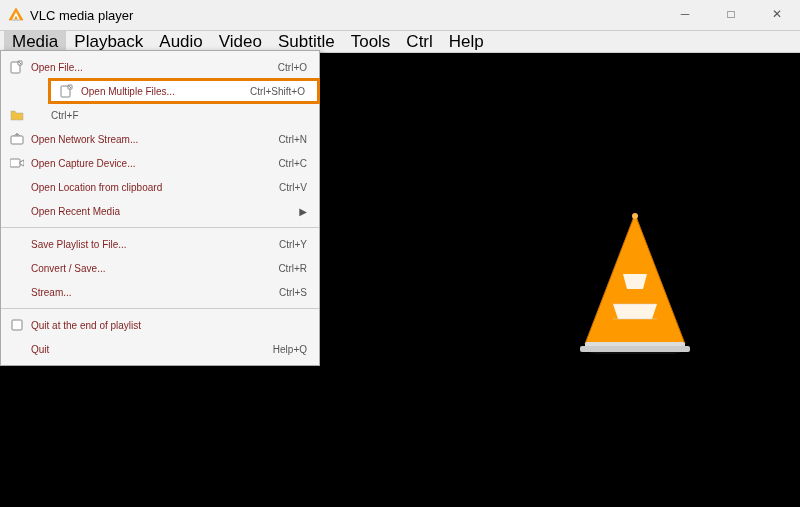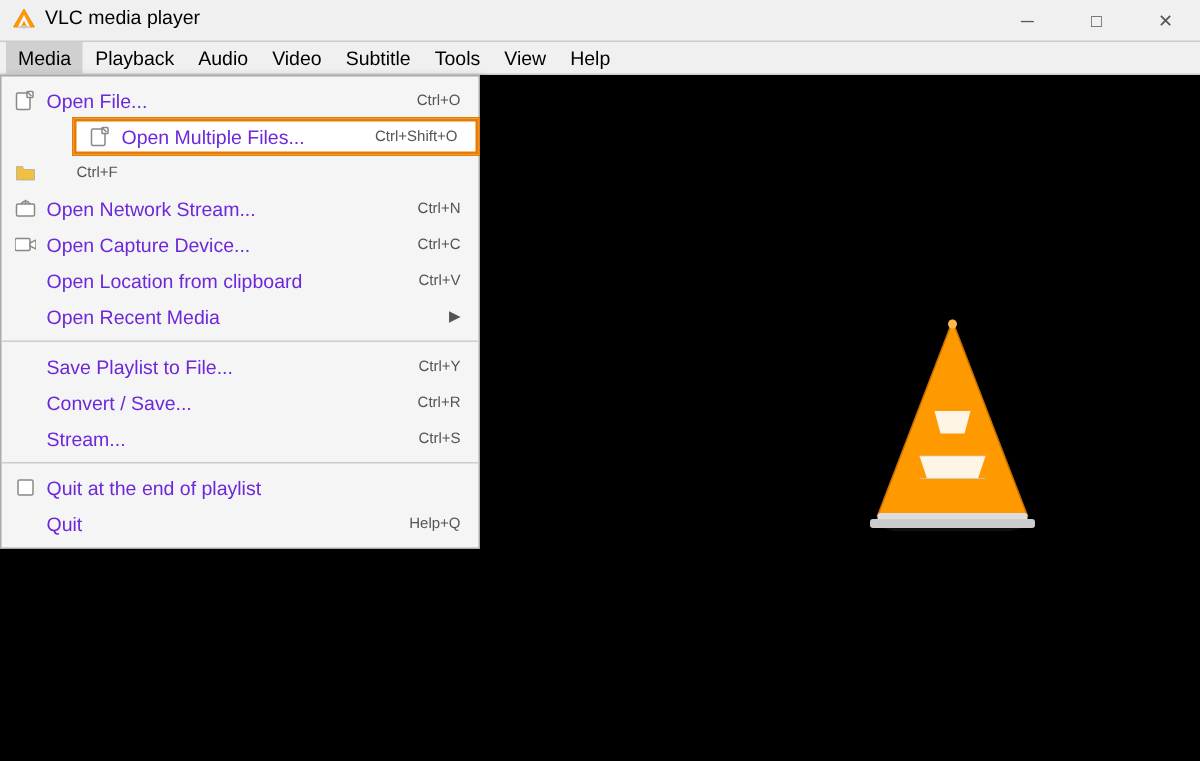--- a/index.html
+++ b/index.html
@@ -12,42 +12,43 @@
       color: #000;
       overflow: hidden;
       position: relative;
     }
 
     
     .title-bar {
       background: #f0f0f0;
       height: 28px;
       display: flex;
-      padding: 4px 8px;
+      align-items: center;
+      padding: 15px 8px;
       gap: 6px;
       border-bottom: 1px solid #ccc;
       position: relative;
       z-index: 100;
     }
 
     
     .menu-bar {
       background: #f0f0f0;
       height: 22px;
       display: flex;
       align-items: center;
       padding: 0 4px;
       border-bottom: 1px solid #ccc;
       position: relative;
       z-index: 100;
     }
     .menu-item {
       padding: 2px 8px;
       cursor: pointer;
-      font-size: 13px;
+      font-size: 17px;
       color: #000;
       height: 100%;
       display: flex;
       align-items: center;
     }
     .menu-item.active {
       background: #d0d0d0;
     }
 
     
@@ -76,22 +77,22 @@
       outline: 1px solid #e87c00;
       margin-left: 48px;
     }
     .dropdown-separator {
       height: 1px;
       background: #ccc;
       margin: 4px 0;
     }
     .dropdown-label {
       flex: 1;
-      font-size: 13px;
-      color: #6d28d9;
+      font-size: 10px;
+      color: #7f1d1d;
     }
     .dropdown-shortcut {
       font-size: 10px;
       color: #555;
       margin-left: 20px;
     }
     .dropdown-arrow {
       font-size: 10px;
       color: #555;
     }
@@ -159,21 +160,21 @@
   </div>
 </div>
 
 <div class="menu-bar">
 <div class="menu-item active">Media</div>
     <div class="menu-item">Playback</div>
     <div class="menu-item">Audio</div>
     <div class="menu-item">Video</div>
     <div class="menu-item">Subtitle</div>
     <div class="menu-item">Tools</div>
-    <div class="menu-item">View</div>
+    <div class="menu-item">Ctrl</div>
     <div class="menu-item">Help</div>
   </div>
 
 <div class="vlc-area">
   <svg width="130" height="150" viewBox="0 0 130 150">
 
     <ellipse cx="65" cy="145" rx="50" ry="8" fill="#111"></ellipse>
 
     <polygon points="65,10 115,140 15,140" fill="#f90"></polygon>
 

